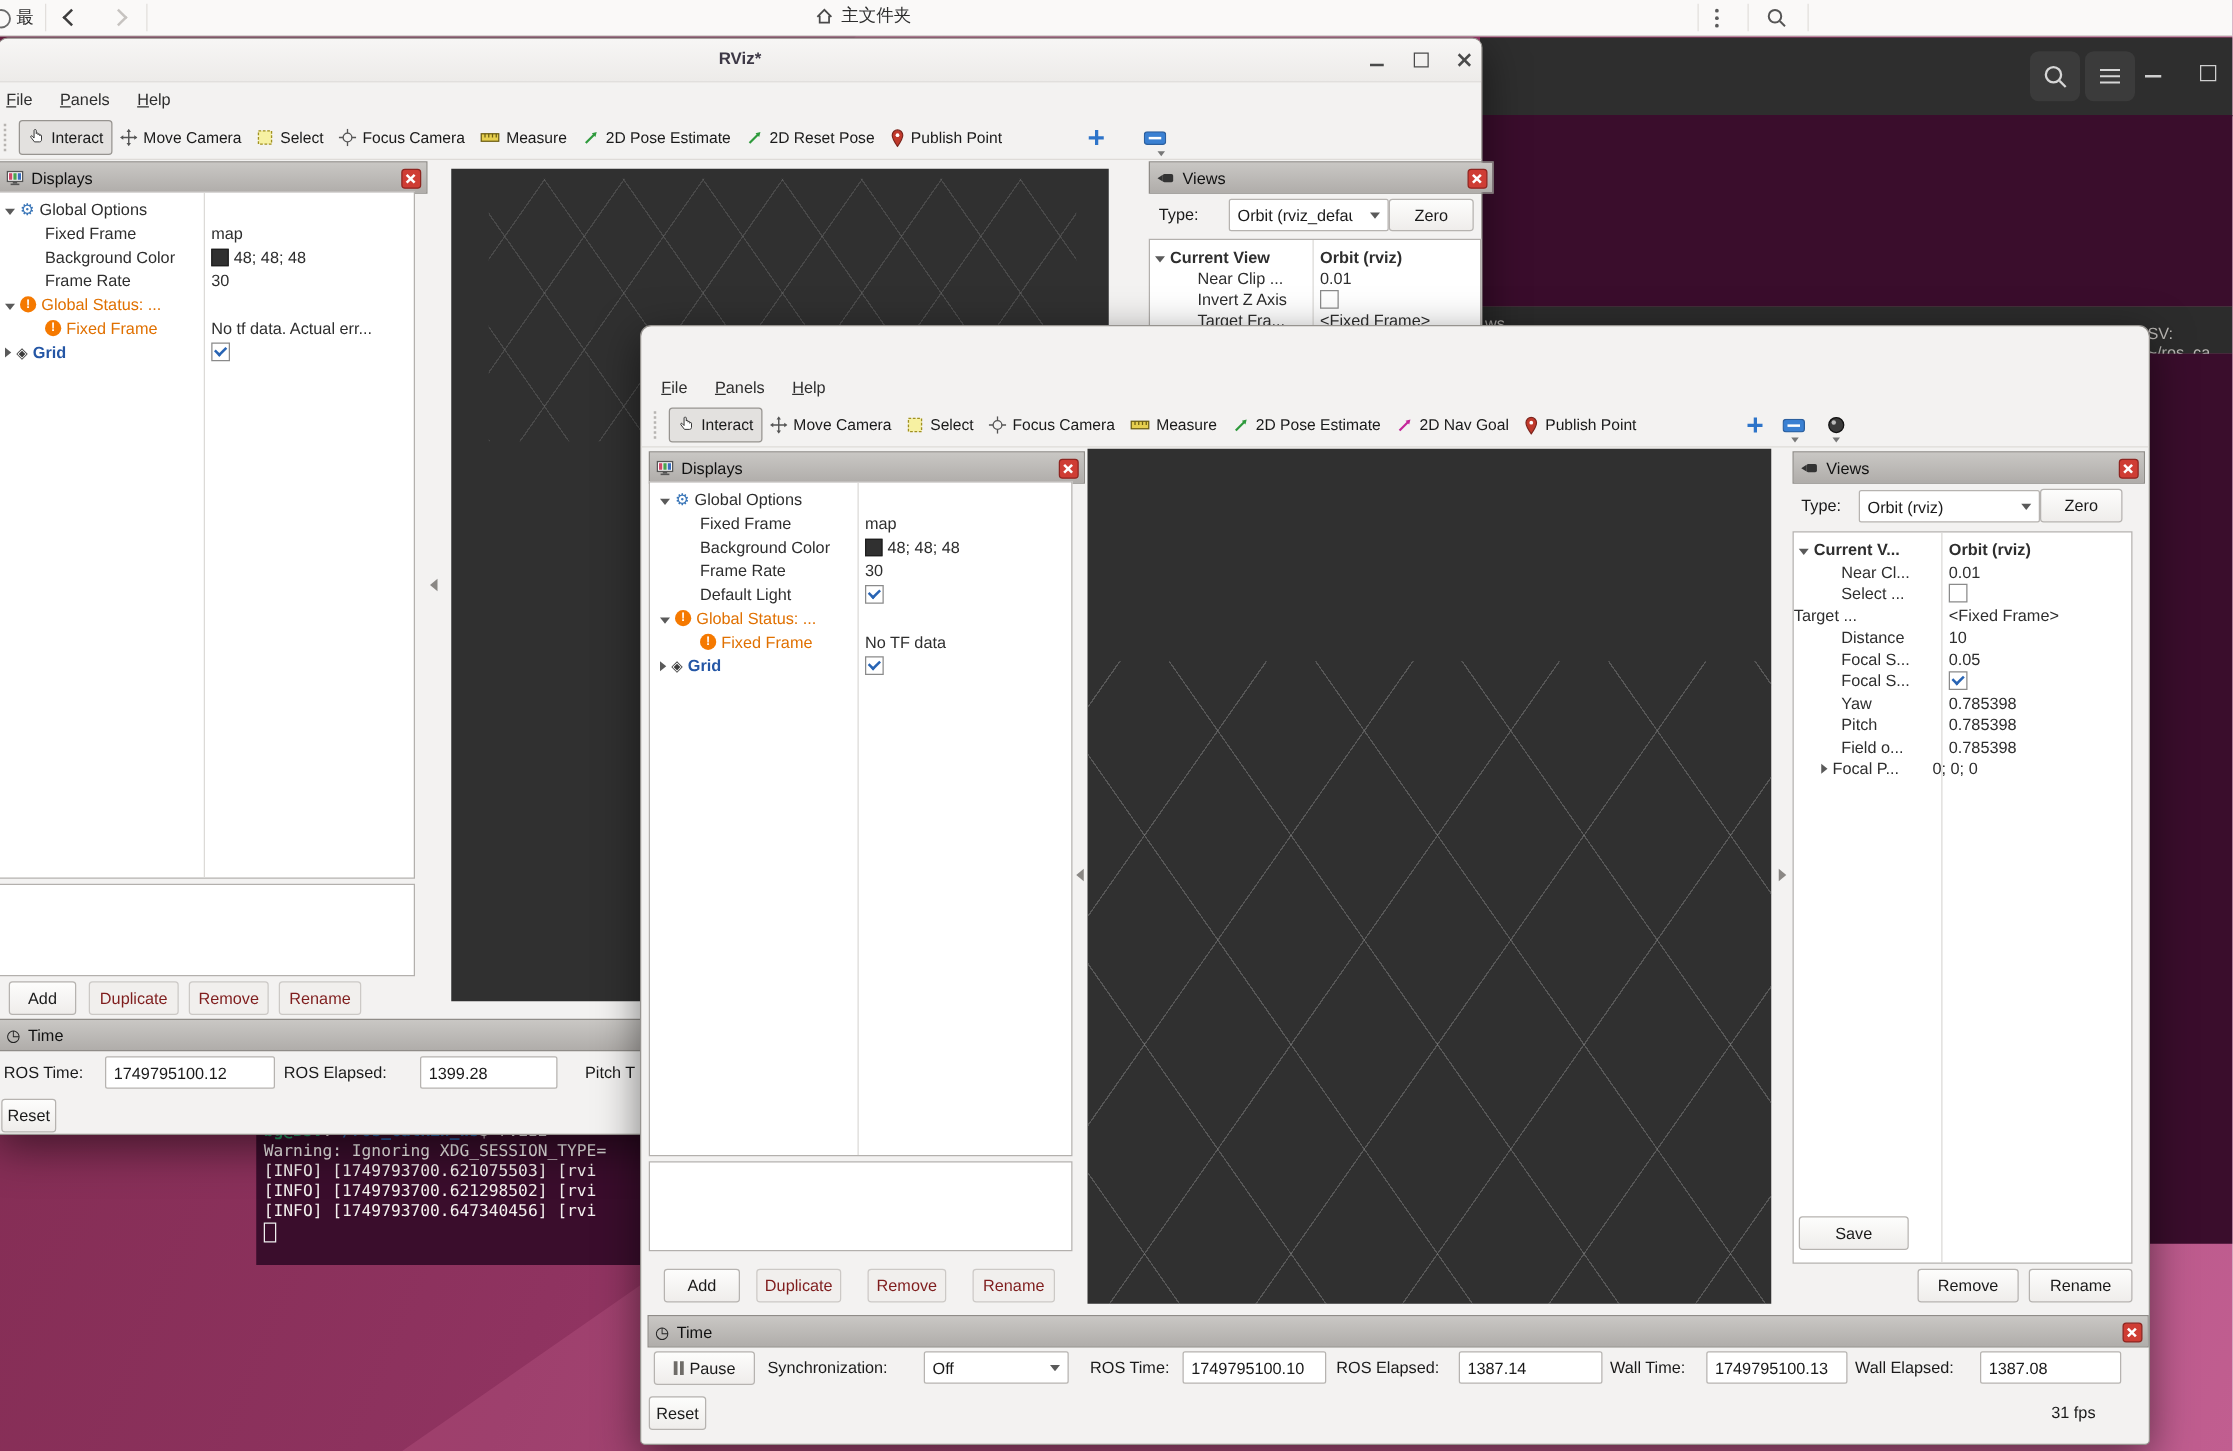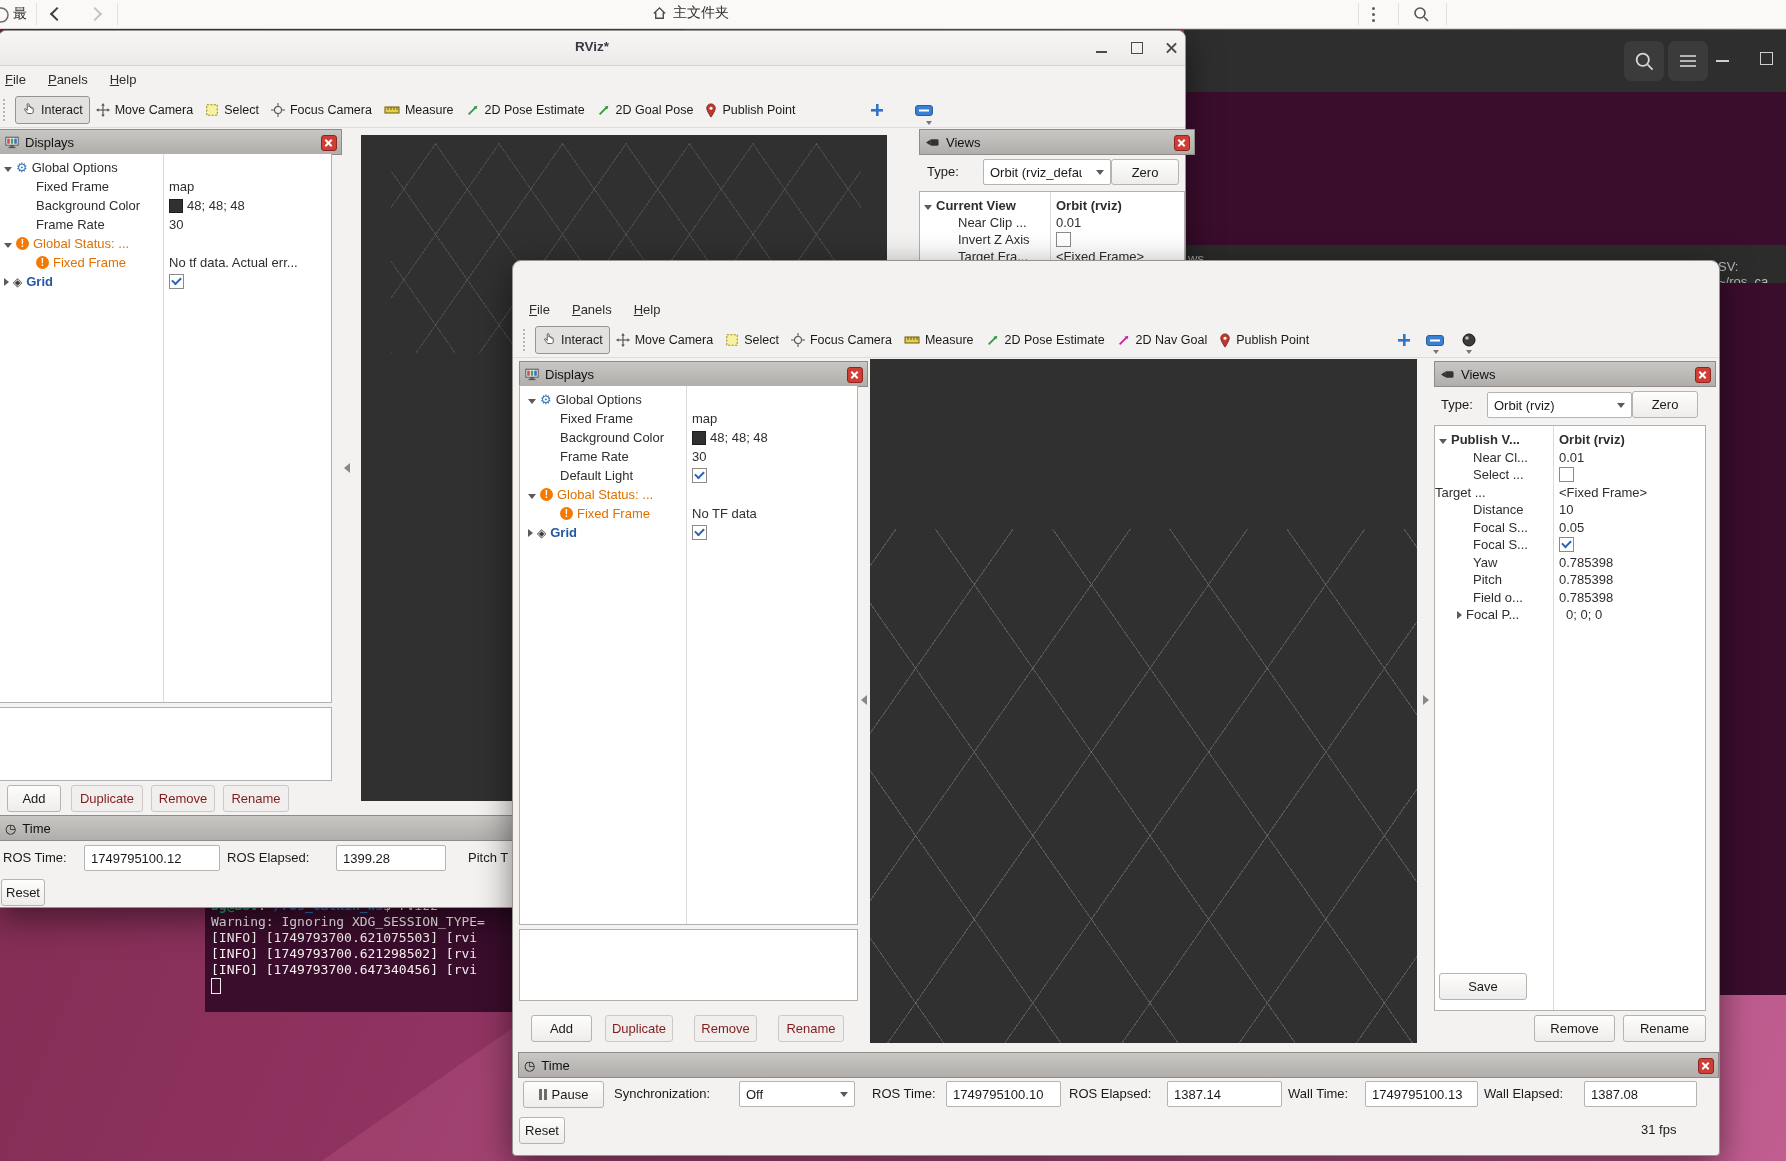--- a/index.html
+++ b/index.html
@@ -230,21 +230,21 @@
           <line x1="3" y1="13" x2="11" y2="5" stroke="#2e9a3c" stroke-width="2"></line>
           <path d="M13 3l-1.2 4.5L8.5 4.2z" fill="#2e9a3c"></path>
         </svg>
       <span>2D Pose Estimate</span>
     </div>
     <div class="tbtn">
       <svg width="14" height="14" viewBox="0 0 16 16">
           <line x1="3" y1="13" x2="11" y2="5" stroke="#2e9a3c" stroke-width="2"></line>
           <path d="M13 3l-1.2 4.5L8.5 4.2z" fill="#2e9a3c"></path>
         </svg>
-      <span>2D Goal Pose</span>
+      <span>2D Reset Pose</span>
     </div>
     <div class="tbtn">
       <svg width="12" height="15" viewBox="0 0 12 16">
           <path d="M6 1a4.5 4.5 0 0 1 4.5 4.5C10.5 8.6 6 15 6 15S1.5 8.6 1.5 5.5A4.5 4.5 0 0 1 6 1z" fill="#c0392b" stroke="#7b241c"></path>
           <circle cx="6" cy="5.5" r="1.6" fill="#fff"></circle>
         </svg>
       <span>Publish Point</span>
     </div>
     <svg class="abs" style="left:871px;top:10px" width="14" height="14" viewBox="0 0 14 14">
         <rect x="6" y="1" width="2.6" height="12" fill="#2e74c9"></rect>
@@ -564,21 +564,21 @@
   <span class="lbl" style="left:928px;top:131px">Type:</span>
   <div class="combo" style="left:974px;top:131px;width:131px">
     <span>Orbit (rviz)</span>
     <i class="darr"></i>
   </div>
   <div class="btn" style="left:1119px;top:130px;width:64px;height:25px">Zero</div>
   <div class="tree" style="left:921px;top:164px;width:270px;height:584px">
     <div class="vline" style="left:118px"></div>
     <div class="trow boldrow" style="top:4px">
       <span style="padding-left:4px"><i class="exp-d"></i></span>
-      <span>Publish V...</span>
+      <span>Current V...</span>
       <span class="tcell-v" style="left:124px">Orbit (rviz)</span>
     </div>
     <div class="trow" style="top:21.5px">
       <span style="padding-left:38px">Near Cl...</span>
       <span class="tcell-v" style="left:124px">0.01</span>
     </div>
     <div class="trow" style="top:39px">
       <span style="padding-left:38px">Select ...</span>
       <span class="tcell-v" style="left:124px">
           <span class="cb"></span>
@@ -610,21 +610,21 @@
       <span style="padding-left:38px">Pitch</span>
       <span class="tcell-v" style="left:124px">0.785398</span>
     </div>
     <div class="trow" style="top:161.5px">
       <span style="padding-left:38px">Field o...</span>
       <span class="tcell-v" style="left:124px">0.785398</span>
     </div>
     <div class="trow" style="top:179px">
       <span style="padding-left:22px"><i class="exp-r"></i></span>
       <span>Focal P...</span>
-      <span class="tcell-v" style="left:131px">0; 0; 0</span>
+      <span class="tcell-v" style="left:111px">0; 0; 0</span>
     </div>
   </div>
   <div class="btn" style="left:926px;top:712px;width:86px">Save</div>
   <div class="btn" style="left:1021px;top:754px;width:79px">Remove</div>
   <div class="btn" style="left:1110px;top:754px;width:81px">Rename</div>
 
   <div class="phead" style="left:5px;top:791px;width:1189px">
     <span style="font-size:13px;color:#222">◷</span>
     <span>Time</span>
     <div class="x-icon">

